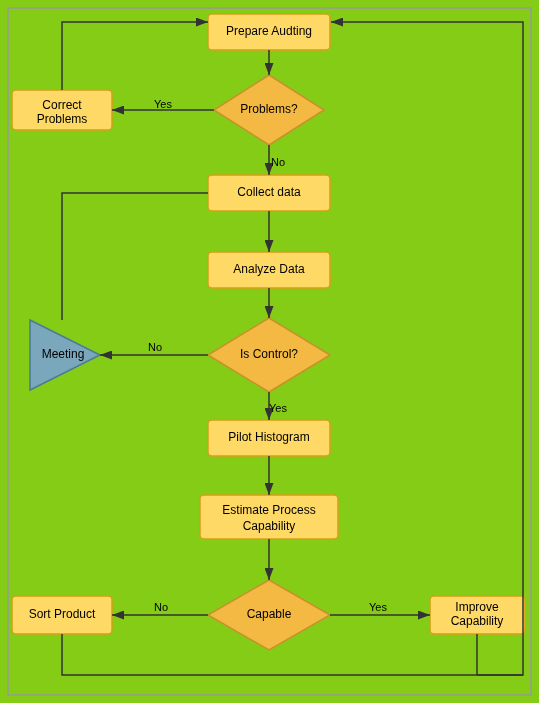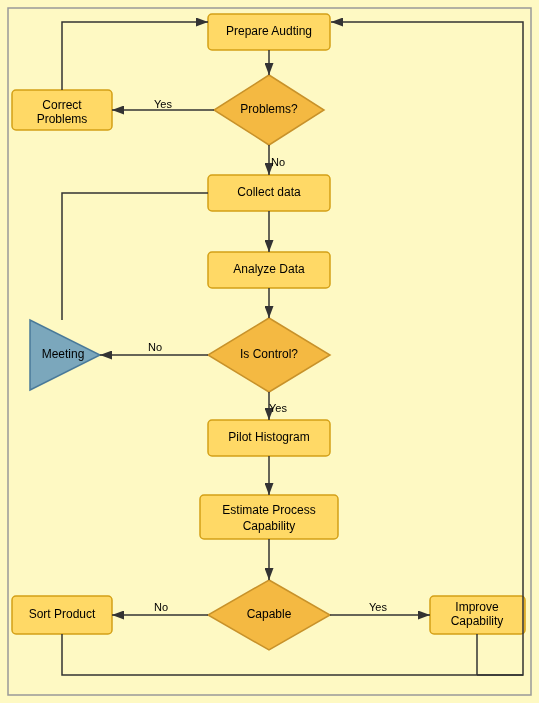--- a/index.html
+++ b/index.html
@@ -8,21 +8,21 @@
       font-family: Arial, sans-serif;
       font-size: 13px;
       width: 539px;
       height: 703px;
       overflow: hidden;
     }
     .diagram-container {
       position: relative;
       width: 539px;
       height: 703px;
-      background: #fef9c3;
+      background: #84cc16;
     }
     svg.diagram-svg {
       position: absolute;
       top: 0; left: 0;
       width: 539px;
       height: 703px;
     }
     
     .rect-shape {
       fill: #FFD966;

